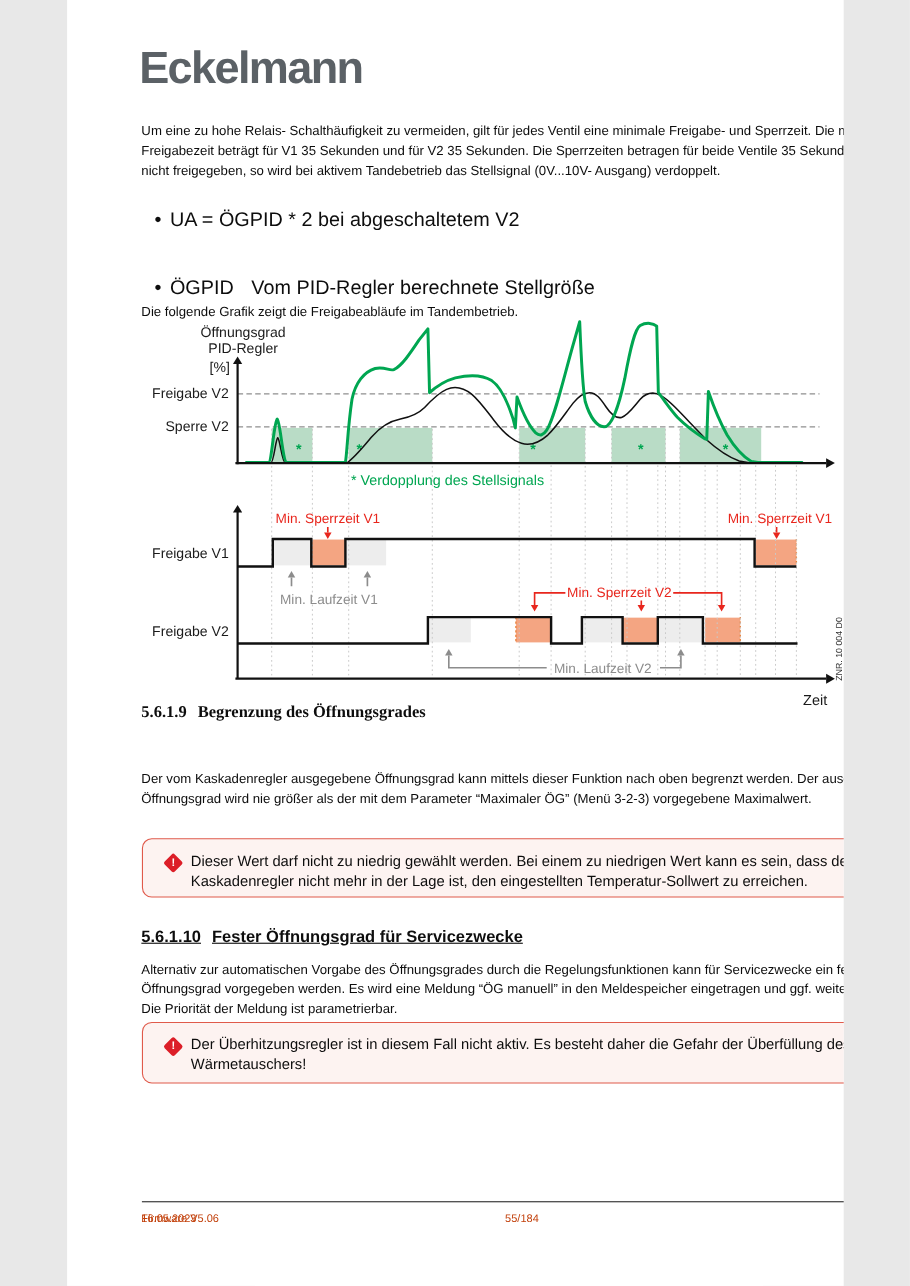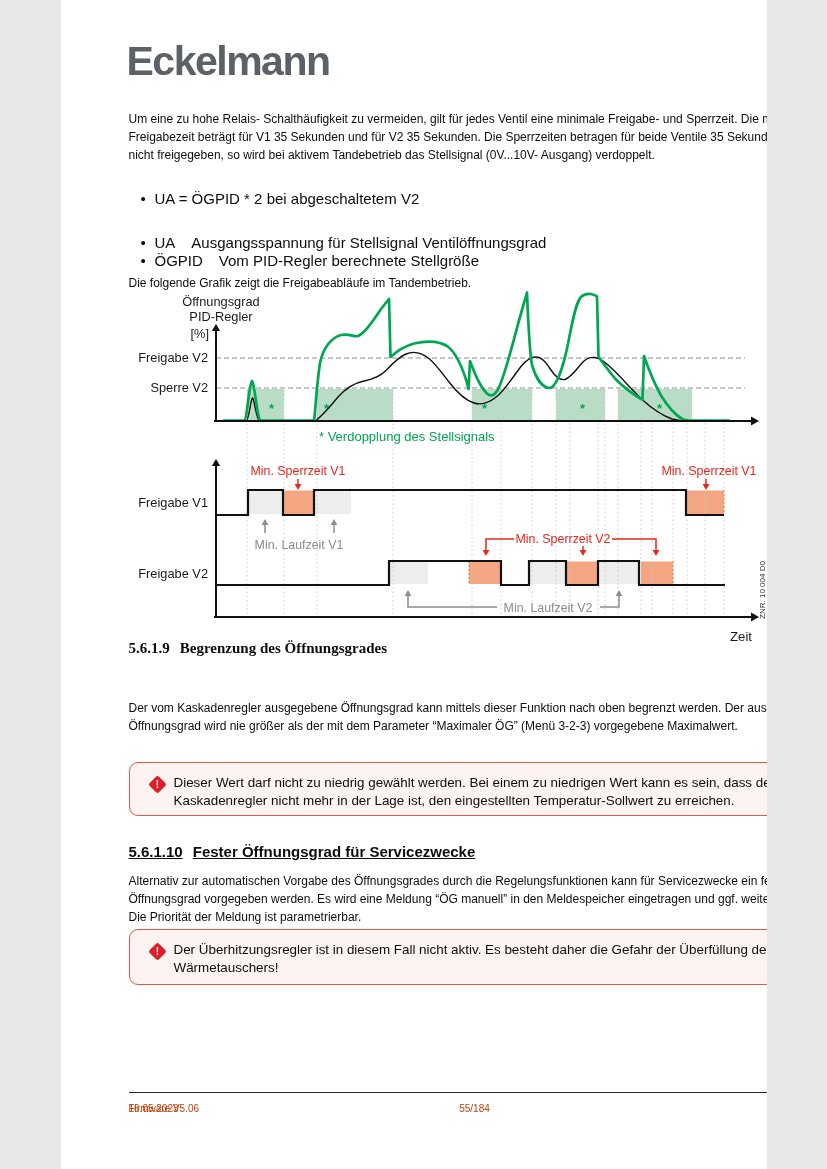--- a/index.html
+++ b/index.html
@@ -1,21 +1,21 @@
 <!DOCTYPE html>
 <html><head>
 <meta charset="utf-8">
 <style>
   html,body{margin:0;padding:0;background:#e8e8e8;}
   .page{position:relative;width:706px;height:1169px;background:#ffffff;margin:0 auto;
         font-family:"Liberation Sans",sans-serif;color:#111;overflow:hidden;}
   .logo{position:absolute;left:66px;top:38px;font-size:41px;font-weight:bold;
         color:#5b6166;letter-spacing:-1.5px;}
   .para{position:absolute;left:68px;width:696px;font-size:12px;line-height:18.2px;color:#0d0d0d;}
-  .bullet{position:absolute;left:80px;width:680px;font-size:15px;line-height:18px;color:#0d0d0d;}
+  .bullet{position:absolute;left:80px;width:680px;font-size:18px;line-height:18px;color:#0d0d0d;}
   .bullet .dot{display:inline-block;width:14px;}
   .term{margin-right:16px;}
   h2.sec{position:absolute;left:68px;margin:0;font-size:15px;font-weight:bold;color:#0d0d0d;}
   h2.sec .num{margin-right:10px;}
   .warnbox{position:absolute;left:68px;width:692px;box-sizing:border-box;
            border:1.6px solid #e05a4b;border-radius:9px;background:#fdf3f1;
            padding:11px 16px 11px 44px;font-size:13.4px;line-height:18.2px;color:#0d0d0d;}
   .warnicon{position:absolute;left:21px;top:15px;width:13px;height:13px;background:#dc1e28;
             transform:rotate(45deg);border-radius:2px;}
   .warnicon span{position:absolute;left:0;top:0;width:13px;height:13px;transform:rotate(-45deg);
@@ -54,23 +54,20 @@
 
   <div class="logo">Eckelmann</div>
 
   <div class="para" style="top:110px;">Um eine zu hohe Relais- Schalthäufigkeit zu vermeiden, gilt für jedes Ventil eine minimale Freigabe- und Sperrzeit. Die minimale Freigabezeit beträgt für V1 35 Sekunden und für V2 35 Sekunden. Die Sperrzeiten betragen für beide Ventile 35 Sekunden. Ist V2 nicht freigegeben, so wird bei aktivem Tandebetrieb das Stellsignal (0V...10V- Ausgang) verdoppelt.</div>
 
   <div class="bullet" style="top:190px;">
     <span class="dot">•</span><span>UA = ÖGPID * 2 bei abgeschaltetem V2</span>
   </div>
 
 
-  <div class="bullet" style="top:234px;">
-    <span class="dot">•</span><span class="term">UA</span><span>Ausgangsspannung für Stellsignal Ventilöffnungsgrad</span>
-  </div>
 
   <div class="bullet" style="top:252px;">
     <span class="dot">•</span><span class="term">ÖGPID</span><span>Vom PID-Regler berechnete Stellgröße</span>
   </div>
 
   <div class="para" style="top:274px;">Die folgende Grafik zeigt die Freigabeabläufe im Tandembetrieb.</div>
 
   <svg class="diagram" width="706" height="366" viewBox="58 288 706 366" xmlns="http://www.w3.org/2000/svg">
 
     <g>

